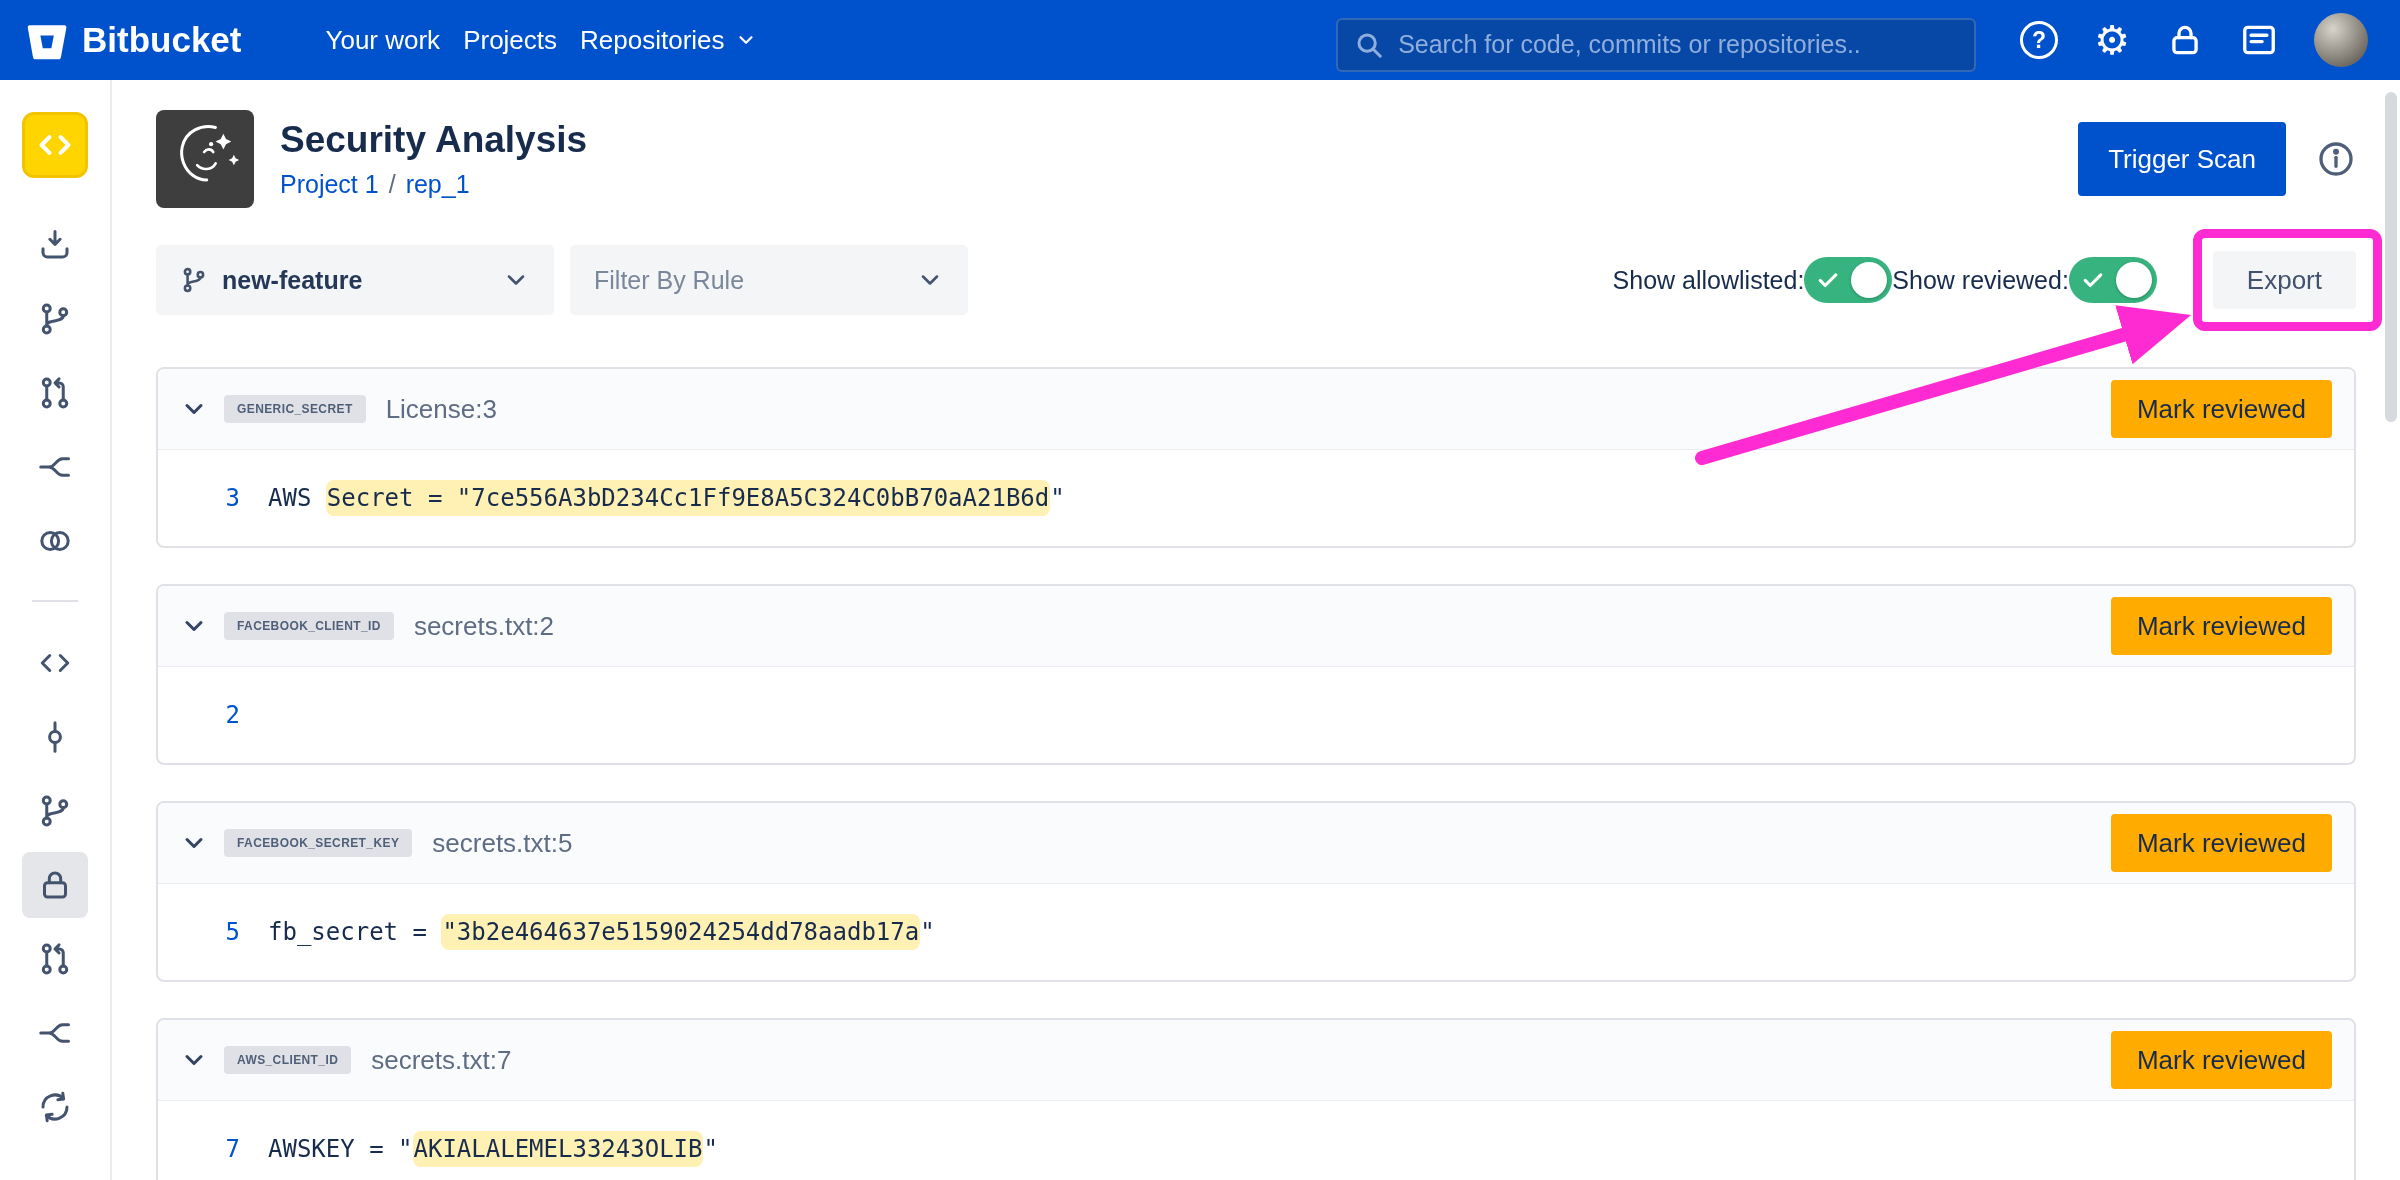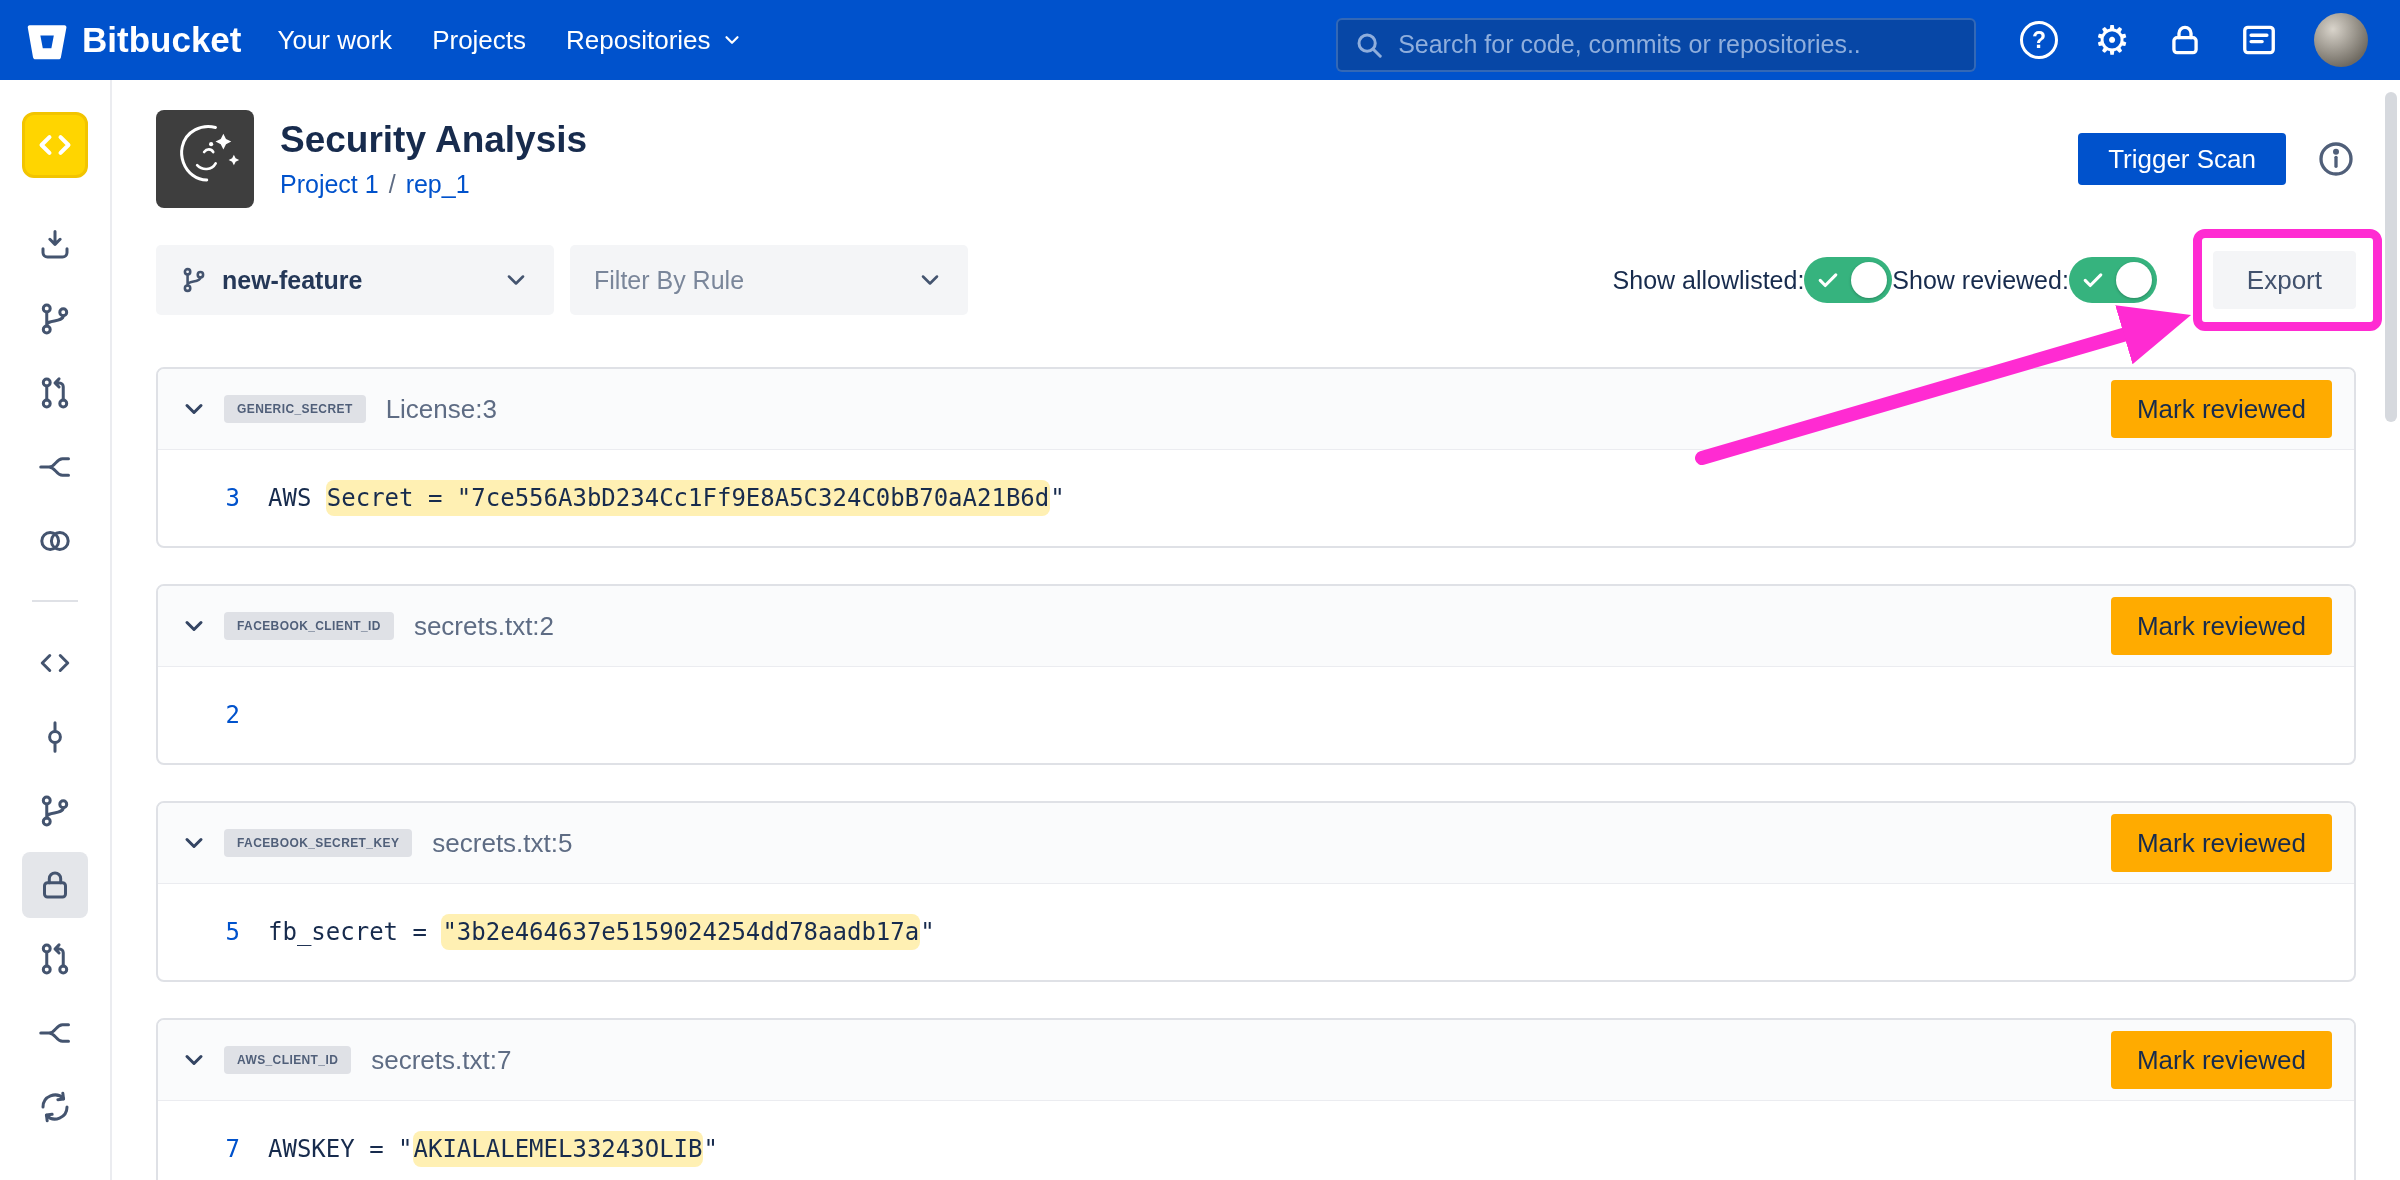--- a/index.html
+++ b/index.html
@@ -5,21 +5,21 @@
   html,body{margin:0;padding:0;}
   body{
     width:2400px;height:1180px;position:relative;overflow:hidden;
     background:#fff;font-family:"Liberation Sans",sans-serif;color:#172B4D;
   }
   
   .topnav{height:80px;background:#0052CC;display:flex;align-items:center;
     padding:0 26px;box-sizing:border-box;position:relative;z-index:10;}
   .brand{display:flex;align-items:center;gap:14px;color:#fff;font-size:35px;font-weight:700;cursor:pointer;}
   .brand svg{width:42px;height:42px;display:block;}
-  .navlinks{display:flex;gap:40px;margin-left:36px;font-size:26px;font-weight:500;color:#fff;}
+  .navlinks{display:flex;gap:23px;margin-left:84px;font-size:26px;font-weight:500;color:#fff;}
   .navlink{display:flex;align-items:center;gap:10px;cursor:pointer;white-space:nowrap;}
   .navlink svg{width:22px;height:22px;stroke:#fff;fill:none;stroke-width:2.4;stroke-linecap:round;stroke-linejoin:round;}
   .searchbar{margin-left:auto;width:640px;height:54px;background:#0747A6;
     border:2px solid rgba(255,255,255,.18);border-radius:6px;display:flex;align-items:center;
     padding:0 16px;gap:12px;box-sizing:border-box;margin-top:9px;}
   .searchbar svg{width:30px;height:30px;stroke:#8FAEDC;fill:none;stroke-width:2.4;stroke-linecap:round;}
   .searchbar input{flex:1;background:transparent;border:none;outline:none;color:#fff;font-size:25px;font-family:inherit;}
   .searchbar input::placeholder{color:#8FAEDC;}
   .nav-icons{display:flex;align-items:center;gap:36px;margin-left:44px;}
   .nav-icon{display:flex;align-items:center;justify-content:center;cursor:pointer;}
@@ -47,21 +47,21 @@
   .main{position:absolute;left:112px;top:80px;right:0;bottom:0;box-sizing:border-box;padding:30px 44px 0 44px;}
   .page-header{display:flex;align-items:center;}
   .repo-avatar{width:98px;height:98px;border-radius:8px;background:#3E3E3E;display:flex;align-items:center;justify-content:center;}
   .repo-avatar svg{width:84px;height:84px;}
   .titles{margin-left:26px;}
   .page-title{margin:0;font-size:37px;font-weight:700;color:#172B4D;line-height:1.15;}
   .breadcrumb{margin-top:8px;font-size:25px;display:flex;gap:10px;align-items:center;}
   .breadcrumb a{color:#0052CC;text-decoration:none;cursor:pointer;}
   .breadcrumb .sep{color:#5E6C84;}
   .header-actions{margin-left:auto;display:flex;align-items:center;}
-  .btn-primary{height:52px;padding:0 30px;background:#0052CC;color:#fff;border:none;border-radius:4px;
+  .btn-primary{height:74px;padding:0 30px;background:#0052CC;color:#fff;border:none;border-radius:4px;
     font-size:26px;font-weight:500;font-family:inherit;cursor:pointer;}
   .info{margin-left:30px;display:flex;align-items:center;cursor:pointer;}
   .info svg{width:40px;height:40px;stroke:#505F79;fill:none;stroke-width:2;stroke-linecap:round;}
   
   .filter-row{display:flex;align-items:center;margin-top:37px;height:70px;}
   .dropdown{width:398px;height:70px;background:#F4F5F7;border-radius:5px;display:flex;align-items:center;
     padding:0 24px;box-sizing:border-box;gap:14px;font-size:25px;color:#253858;font-weight:600;cursor:pointer;}
   .dropdown.rule{margin-left:16px;color:#7A869A;font-weight:400;}
   .dropdown .dd-spacer{flex:1;}
   .dropdown svg{width:28px;height:28px;stroke:#44546F;fill:none;stroke-width:2.2;stroke-linecap:round;stroke-linejoin:round;}

